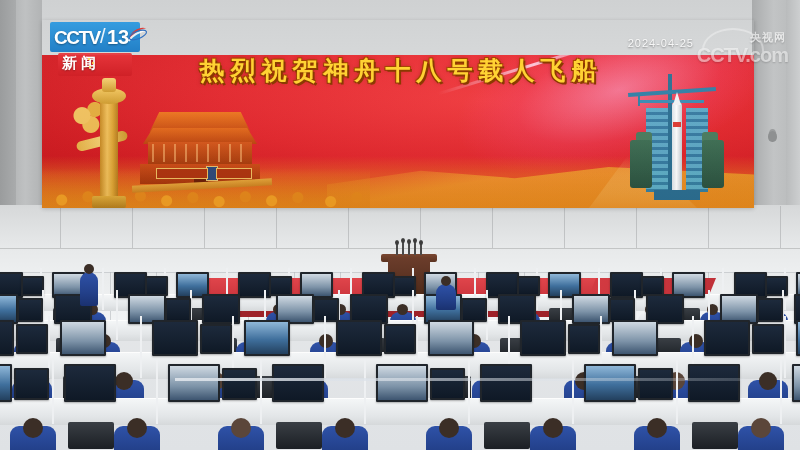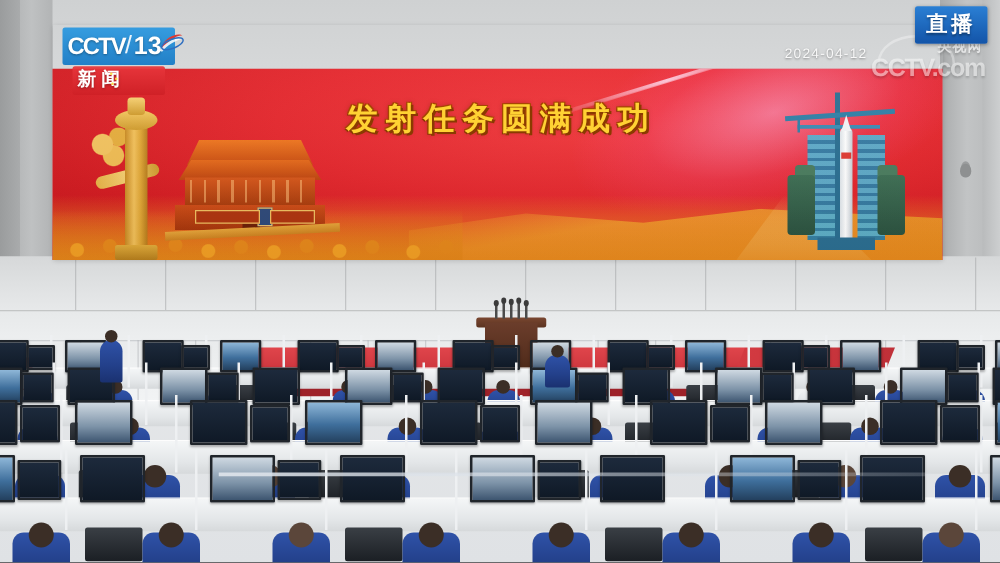--- a/index.html
+++ b/index.html
@@ -347,21 +347,21 @@
         <div class="rocket-core"></div>
           <div class="rocket-nose"></div>
         <div class="rocket-flag"></div>
           <div class="pad"></div>
       </div>
 
       <div class="banner-lines"></div>
     </div>
 
     <div class="banner-text">
-      <div class="bt-line bt2">发射任务圆满成功</div>
+      <div class="bt-line bt1">热烈祝贺神舟十八号载人飞船</div>
     </div>
   </div>
 
   <div id="desks">
       <div class="deskface" style="top: 294px; height: 16px;"></div>
       <div class="sep" style="left: 40px; top: 268px; height: 42px;"></div>
       <div class="monitor" style="left: -10px; top: 272px; width: 29px; height: 22px;"></div>
       <div class="monitor" style="left: 21px; top: 276px; width: 19px; height: 16px;"></div>
       <div class="person" style="left: 18px; top: 312px; width: 26px; height: 24px;"></div>
       <div class="head" style="left: 25px; top: 304px; width: 11px; height: 11px;"></div>
@@ -593,25 +593,22 @@
     </svg>
     <div class="logo-red"></div>
     <div class="logo-news">新闻</div>
     <div class="logo-dots">
       <i style="left:0;top:0"></i>
         <i style="left:4px;top:4px"></i>
         <i style="left:1px;top:8px"></i>
     </div>
   </div>
 
-  <div class="date">2024-04-12</div>
-
-  <div class="live">
-    <span>直播</span>
-  </div>
+  <div class="date">2024-04-25</div>
+
 
   <div class="wm">
     <div class="wm-arc"></div>
     <div class="wm-cn">央视网</div>
     <div class="wm-main">CCTV.com</div>
   </div>
 
   <div class="lower-top"></div>
 
 </div>

